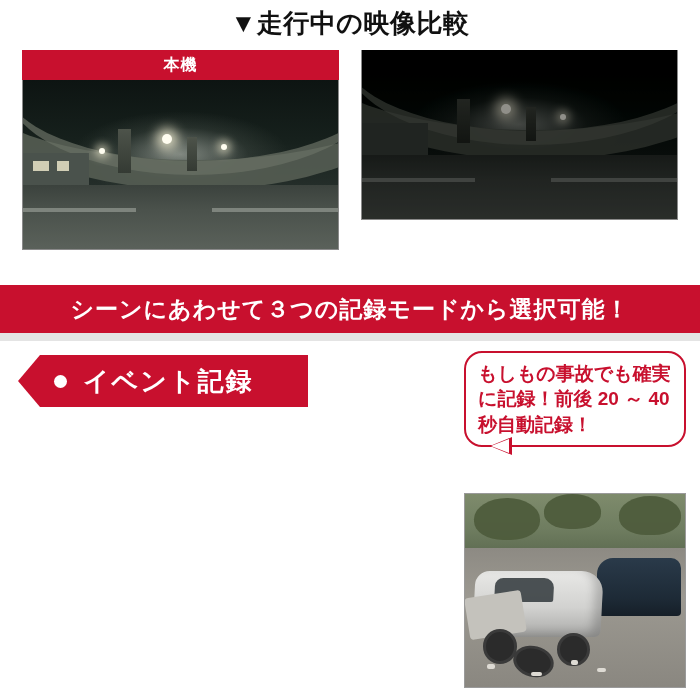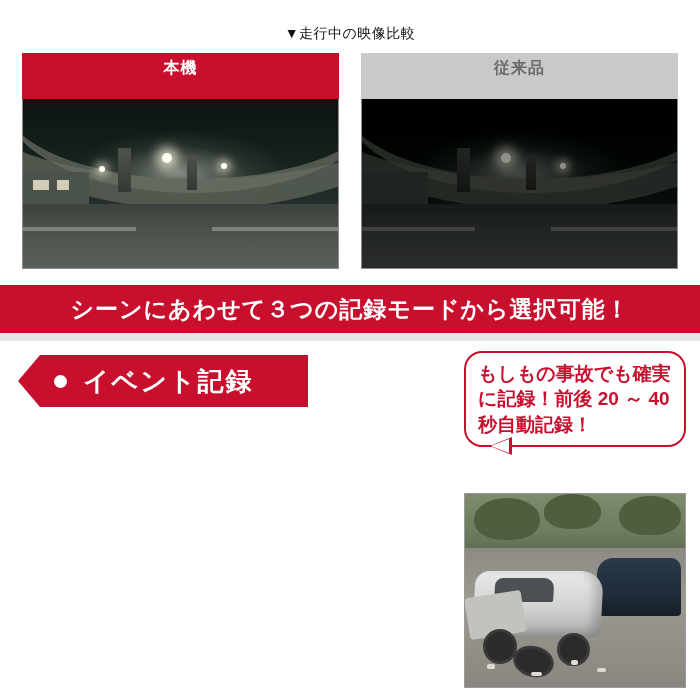--- a/index.html
+++ b/index.html
@@ -23,38 +23,38 @@
   
   .compare-section {
     position: relative;
     width: 700px;
     height: 285px;
     background: #ffffff;
     box-sizing: border-box;
   }
   .compare-title {
     text-align: center;
-    font-size: 14px;
-    font-weight: normal;
+    font-size: 26px;
+    font-weight: bold;
     color: #111111;
     letter-spacing: 0.5px;
-    padding-top: 25px;
+    padding-top: 8px;
     line-height: 1.2;
   }
   .compare-row {
     display: flex;
     justify-content: center;
     gap: 22px;
     margin-top: 11px;
   }
   .compare-col {
     width: 317px;
   }
   .cap {
-    height: 46px;
+    height: 30px;
     line-height: 30px;
     text-align: center;
     font-size: 16px;
     font-weight: bold;
     letter-spacing: 1px;
     box-sizing: border-box;
   }
   .cap.new {
     background: #c8102e;
     color: #ffffff;
@@ -361,21 +361,20 @@
             <div class="lamp small" style="left:63%; top:38%;"></div>
             <div class="lamp small" style="left:24%; top:40%;"></div>
             <div class="ground"></div>
             <div class="kerb" style="left:0; width:36%;"></div>
             <div class="kerb" style="right:0; width:40%;"></div>
           </div>
         </div>
       </div>
 
       <div class="compare-col">
-        <div class="cap old">従来品</div>
         <div class="photo">
           <div class="road dim">
             <div class="arc" style="left:-20%; top:-70%; width:150%; height:135%;"></div>
             <div class="arc2" style="left:-6%; top:-52%; width:120%; height:108%;"></div>
             <div class="pillar" style="left:30%; height:44px; bottom:45%;"></div>
             <div class="pillar" style="left:52%; height:34px; bottom:46%; width:10px;"></div>
             <div class="bldg" style="left:0; bottom:32%; width:66px; height:42px; background:#4a524c;"></div>
             <div class="lamp" style="left:44%; top:32%;"></div>
             <div class="lamp small" style="left:63%; top:38%;"></div>
             <div class="ground"></div>

